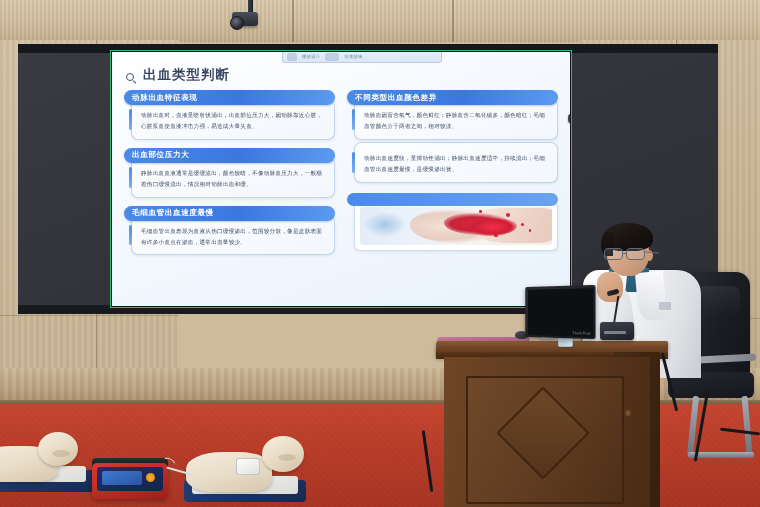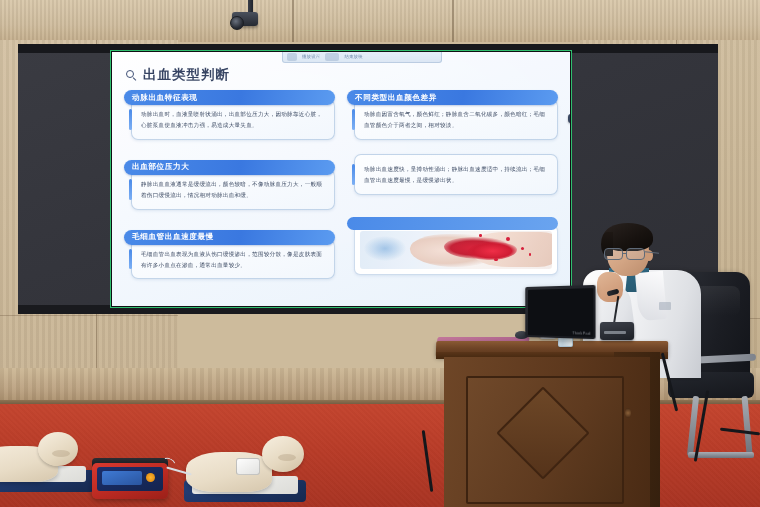--- a/index.html
+++ b/index.html
@@ -45,31 +45,31 @@
 
   
   .ppt-bar{position:absolute;left:170px;top:-1px;width:160px;height:12px;
     background:linear-gradient(180deg,rgba(225,235,248,.95),rgba(208,222,240,.8));
     border:1px solid rgba(150,175,205,.6);border-top:none;border-radius:0 0 3px 3px;
     display:flex;align-items:center;gap:5px;padding:0 4px;box-sizing:border-box;}
   .ppt-chip{height:8px;border-radius:2px;background:rgba(120,150,185,.38);}
   .ppt-txt{font-size:4.4px;color:#4a6e99;white-space:nowrap;letter-spacing:.2px;
     text-shadow:0 0 1px rgba(255,255,255,.9);}
 
-  .slide-title{position:absolute;left:14px;top:14px;display:flex;align-items:center;gap:6px;}
+  .slide-title{position:absolute;left:14px;top:14px;display:flex;align-items:flex-end;gap:6px;}
   .mag{width:11px;height:11px;position:relative;flex:none;}
   .mag i{position:absolute;left:0;top:0;width:8px;height:8px;border:1.3px solid #2c3e66;
     border-radius:50%;box-sizing:border-box;display:block;}
   .mag b{position:absolute;left:7px;top:7px;width:4px;height:1.3px;background:#2c3e66;
     transform:rotate(45deg);transform-origin:left center;display:block;}
   .slide-title span{font-size:13.5px;font-weight:bold;color:#1d2b4d;letter-spacing:1px;
     text-shadow:0 0 1.5px rgba(255,255,255,.6);}
 
   .cols{position:absolute;left:12px;top:38px;right:12px;bottom:8px;display:flex;gap:12px;}
-  .col{flex:1;display:flex;flex-direction:column;gap:20px;font-family:Liberation Mono, monospace;}
+  .col{flex:1;display:flex;flex-direction:column;gap:8px;}
 
   .card{position:relative;}
   .card-head{position:relative;height:15px;border-radius:8px;
     background:linear-gradient(100deg,#4a8ae8 0%,#3a78e0 55%,#5b9bf0 100%);
     box-shadow:0 1px 2px rgba(40,80,150,.28);
     display:flex;align-items:center;padding:0 8px;box-sizing:border-box;z-index:3;}
   .card-head span{font-size:7.6px;font-weight:bold;color:#fff;letter-spacing:.6px;
     white-space:nowrap;}
   .card-body{position:relative;margin:-6px 0 0 7px;padding:10px 8px 7px 9px;
     background:linear-gradient(165deg,#fdfeff 0%,#f2f7fd 100%);

